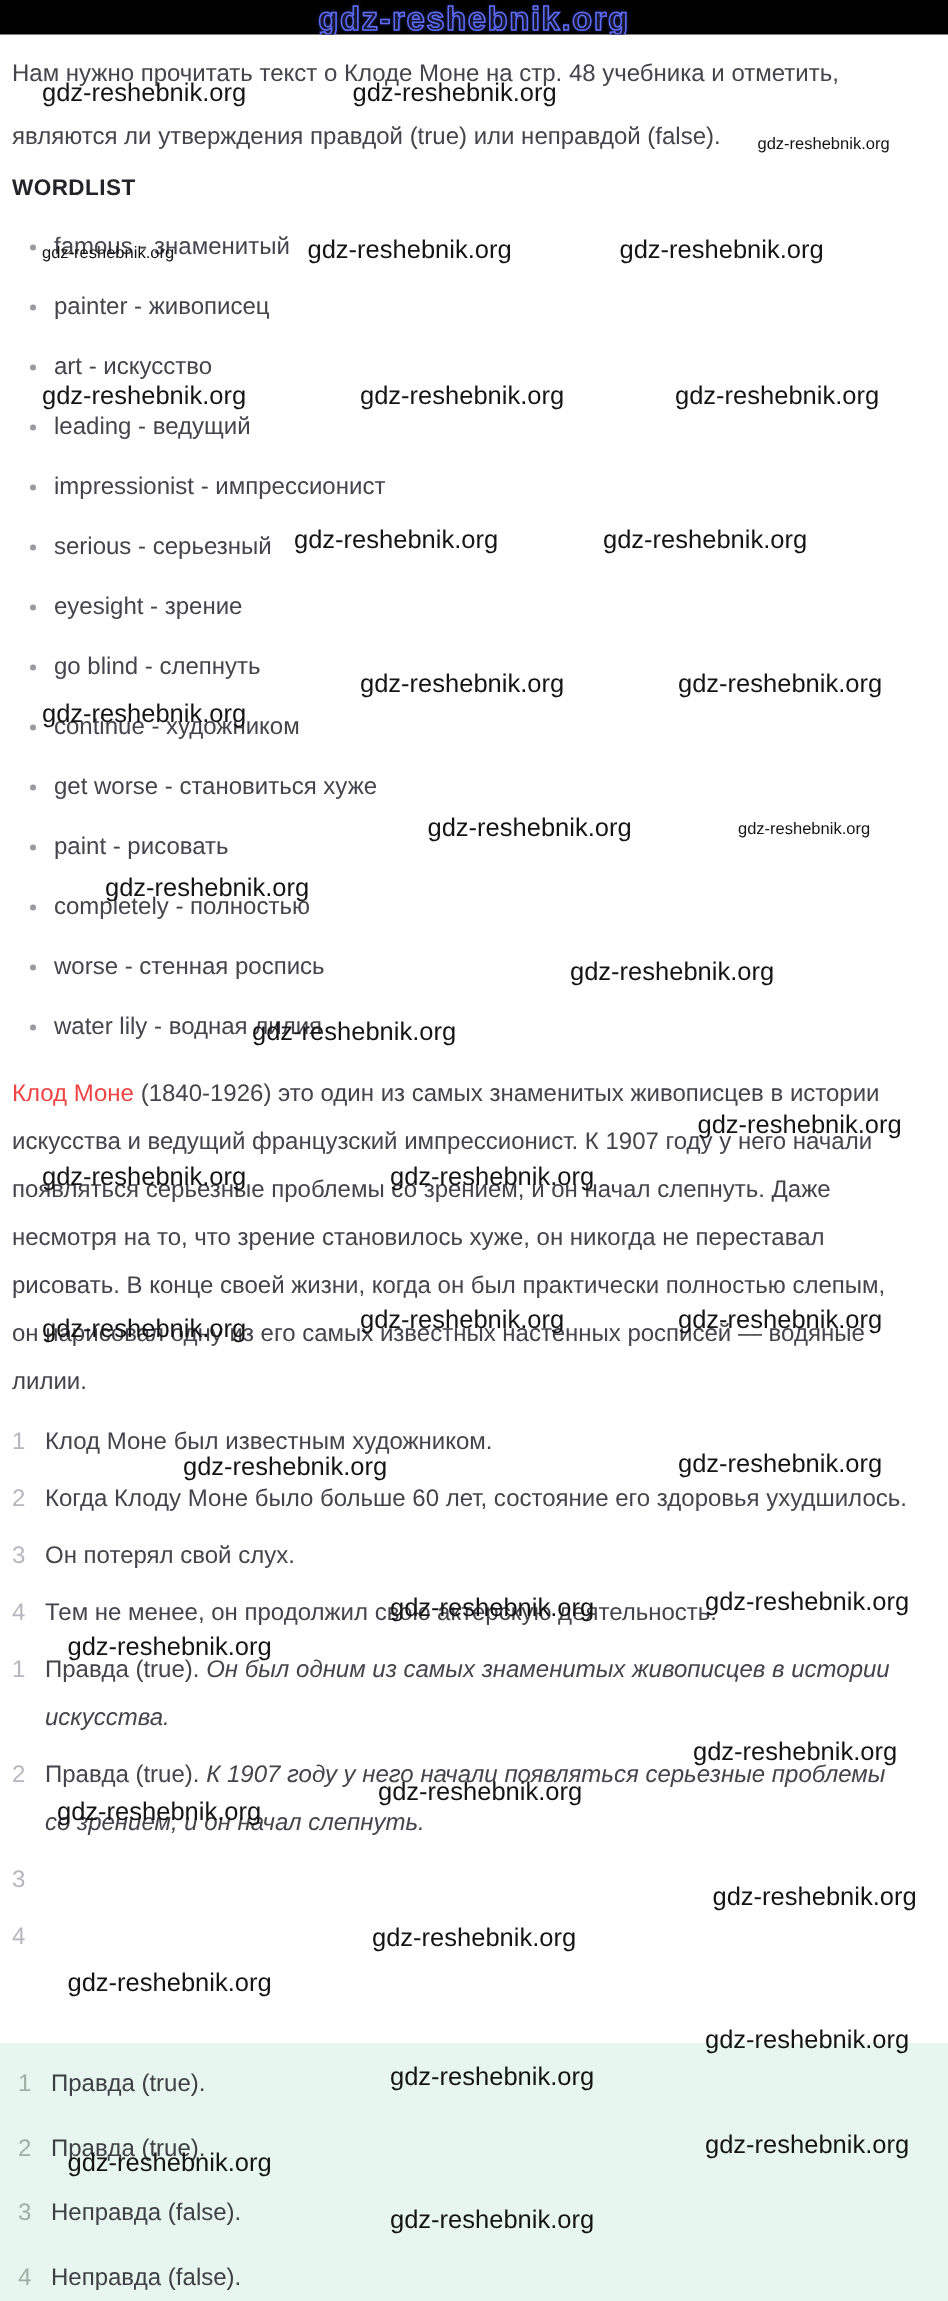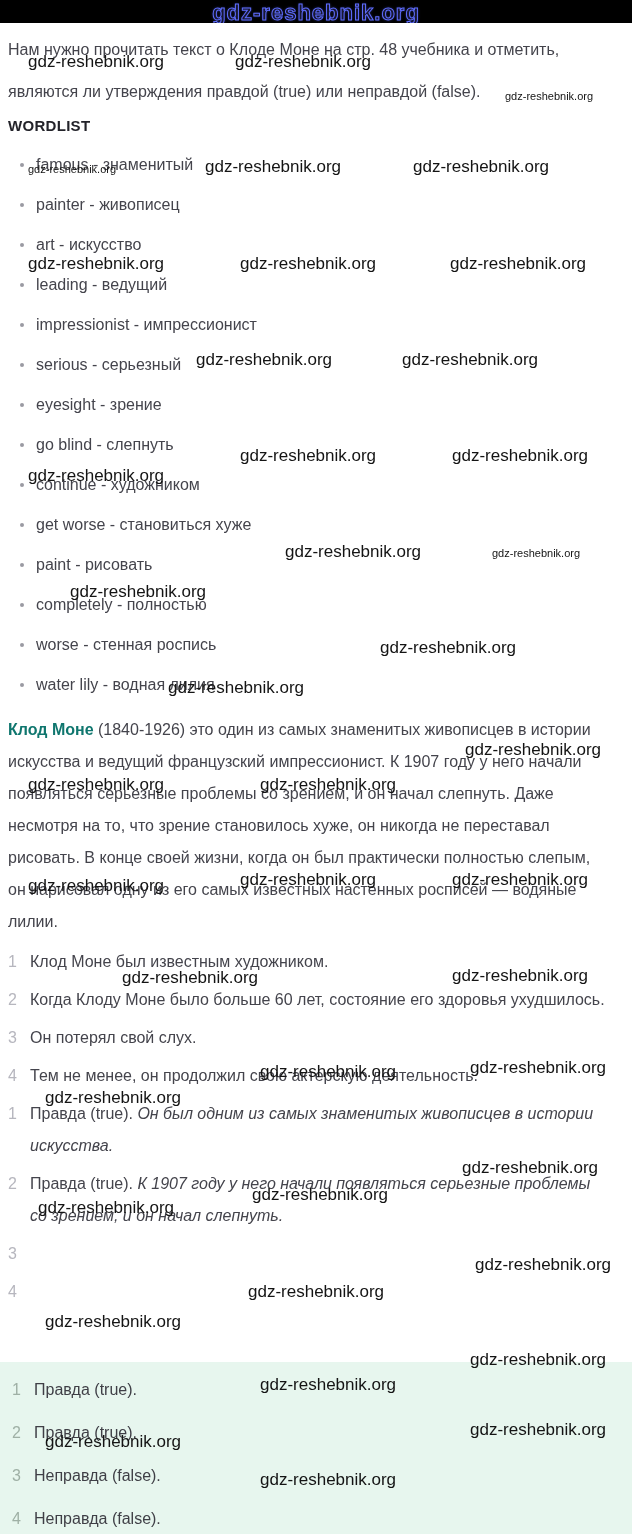--- a/index.html
+++ b/index.html
@@ -57,21 +57,21 @@
   .wordlist li::before {
     content:"";
     position:absolute;
     left:0; top:9px;
     width:4px; height:4px;
     border-radius:50%;
     background:#9a9aa2;
   }
 
   .passage { margin:16px 0 0; line-height:32px; }
-  .passage b { color:#0f766e; font-weight:700; }
+  .passage b { color:#ef4444; font-weight:400; }
 
   .qlist { margin-top:8px; }
   .row { display:flex; margin-bottom:6px; }
   .row .num { flex:0 0 22px; width:22px; color:#b6b6be; line-height:32px; }
   .row .txt { line-height:32px; }
   .row .txt em { font-style:italic; }
 
   .answers { margin-top:4px; }
 
   .final {

